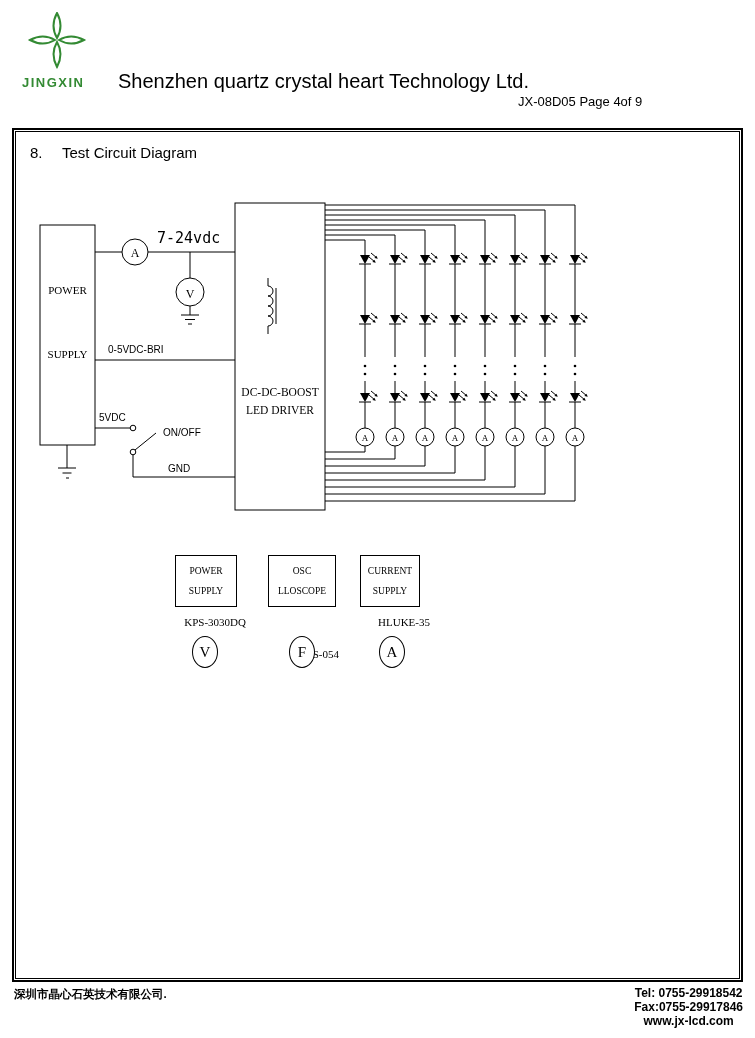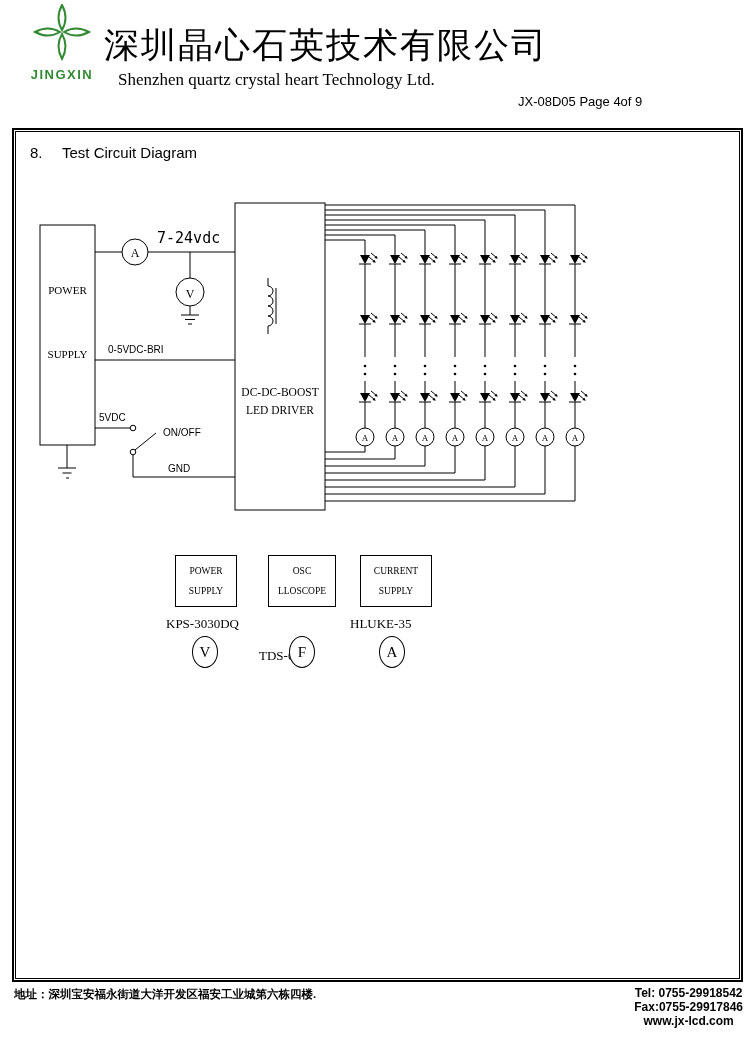--- a/index.html
+++ b/index.html
@@ -1,24 +1,24 @@
 <!DOCTYPE html>
 <html style="--logo-color: #338a33;"><head>
 <meta charset="utf-8">
 <style>
   * { margin:0; padding:0; box-sizing:border-box; }
   html,body { background:#fff; }
   body { width:755px; height:1038px; font-family:"Liberation Sans", sans-serif; color:#000; position:relative; overflow:hidden; }
   .page { position:relative; width:755px; height:1038px; background:#fff; }
 
   
-  .logo-wrap { position:absolute; left:22px; top:4px; width:80px; text-align:center; }
+  .logo-wrap { position:absolute; left:22px; top:12px; width:80px; }
   .logo-name { color:var(--logo-color,#338a33); font-weight:bold; font-size:13px; letter-spacing:1.5px; margin-top:1px; }
   .company-cn { position:absolute; left:104px; top:22px; font-family:"Liberation Serif", serif; font-size:35px; letter-spacing:2px; white-space:nowrap; }
-  .company-en { position:absolute; left:118px; top:70px; font-family:Liberation Serif, serif; font-size:17px; white-space:nowrap; }
+  .company-en { position:absolute; left:118px; top:70px; font-family:Liberation Sans, sans-serif; font-size:20px; white-space:nowrap; }
   .doc-ref { position:absolute; left:518px; top:94px; font-size:13px; }
 
   
   .main-box { position:absolute; left:12px; top:128px; width:731px; height:854px; border:2px solid #000; background:#fff; }
   .main-box::after { content:""; position:absolute; top:1px; left:1px; right:1px; bottom:1px; border:1px solid #000; pointer-events:none; }
   .section-heading { position:absolute; left:16px; top:14px; font-size:15px; display:flex; }
   .section-heading .num { width:32px; }
 
   #circuit-svg { position:absolute; left:0; top:0; }
   #circuit-svg .wire { stroke:#000; fill:none; stroke-width:1; }
@@ -29,21 +29,21 @@
   .t-serif-big { font-family:"Liberation Serif", serif; font-size:11.5px; }
   .t-mono { font-family:"DejaVu Sans Mono", monospace; font-size:15px; }
   .t-small { font-family:"Liberation Sans", sans-serif; font-size:10px; }
   .meter-label { font-family:"Liberation Serif", serif; font-size:12px; text-anchor:middle; }
   .array-meter-label { font-family:"Liberation Serif", serif; font-size:9px; text-anchor:middle; }
   .anchor-mid { text-anchor:middle; }
 
   
   .meas-title { position:absolute; left:156px; top:395px; font-family:"Liberation Serif", serif; font-size:16px; letter-spacing:0.8px; white-space:nowrap; }
   .equip-box { position:absolute; height:52px; border:1px solid #000; display:flex; flex-direction:column; justify-content:space-evenly; align-items:center; font-family:"Liberation Serif", serif; font-size:9.5px; text-align:center; background:#fff; }
-  .equip-model { position:absolute; font-family:"Liberation Serif", serif; font-size:13px; text-align:left; }
+  .equip-model { position:absolute; font-family:"Liberation Serif", serif; font-size:11px; text-align:right; }
   .equip-symbol { position:absolute; width:26px; height:32px; border:1px solid #000; border-radius:50%; display:flex; align-items:center; justify-content:center; font-family:"Liberation Serif", serif; font-size:15px; background:#fff; }
 
   
   .footer-left { position:absolute; left:14px; top:986px; font-size:11.5px; font-weight:bold; line-height:16px; }
   .footer-right { position:absolute; right:12px; top:986px; font-size:12px; font-weight:bold; text-align:center; line-height:14px; }
 </style>
 </head>
 <body>
 
 <div class="page">
@@ -52,21 +52,20 @@
     <svg width="70" height="58" viewBox="0 0 70 58">
       <g transform="translate(35,28)" stroke="#338a33" fill="none" stroke-width="2">
         <path d="M0,-2 Q-7,-14 0,-27 Q7,-14 0,-2 Z"></path>
         <path d="M0,-2 Q-7,-14 0,-27 Q7,-14 0,-2 Z" transform="rotate(90)"></path>
         <path d="M0,-2 Q-7,-14 0,-27 Q7,-14 0,-2 Z" transform="rotate(180)"></path>
         <path d="M0,-2 Q-7,-14 0,-27 Q7,-14 0,-2 Z" transform="rotate(270)"></path>
       </g>
     </svg>
     <div class="logo-name">JINGXIN</div>
   </div>
-  <div class="company-cn">深圳晶心石英技术有限公司</div>
   <div class="company-en">Shenzhen quartz crystal heart Technology Ltd.</div>
   <div class="doc-ref">JX-08D05 Page 4of 9</div>
 
   <div class="main-box">
 
     <div class="section-heading">
       <span class="num">8.</span>
       <span>Test Circuit Diagram</span>
     </div>
 
@@ -242,21 +241,21 @@
 
 
     <div class="equip-box" style="left:161px; top:425px; width:62px;">
       <div>POWER</div>
       <div>SUPPLY</div>
     </div>
     <div class="equip-box" style="left:254px; top:425px; width:68px;">
       <div>OSC</div>
       <div>LLOSCOPE</div>
     </div>
-    <div class="equip-box" style="left:346px; top:425px; width:72px;">
+    <div class="equip-box" style="left:346px; top:425px; width:60px;">
       <div>CURRENT</div>
       <div>SUPPLY</div>
     </div>
 
     <div class="equip-model" style="left:152px; top:486px; width:80px;">KPS-3030DQ</div>
     <div class="equip-model" style="left:245px; top:486px; width:80px;margin-top:32px;">TDS-054</div>
     <div class="equip-model" style="left:336px; top:486px; width:80px;">HLUKE-35</div>
 
     <div class="equip-symbol" style="left:178px; top:506px;">
       <span>V</span>
@@ -264,21 +263,21 @@
     <div class="equip-symbol" style="left:275px; top:506px;">
       <span>F</span>
     </div>
     <div class="equip-symbol" style="left:365px; top:506px;">
       <span>A</span>
     </div>
 
   </div>
 
   <div class="footer-left">
-    <div>地址：深圳宝安福永街道大洋开发区福安工业城第六栋四楼.</div>
+    <div>深圳市晶心石英技术有限公司.</div>
   </div>
   <div class="footer-right">
     <div>Tel: 0755-29918542</div>
     <div>Fax:0755-29917846</div>
     <div>www.jx-lcd.com</div>
   </div>
 
 </div>
 
 </body></html>

